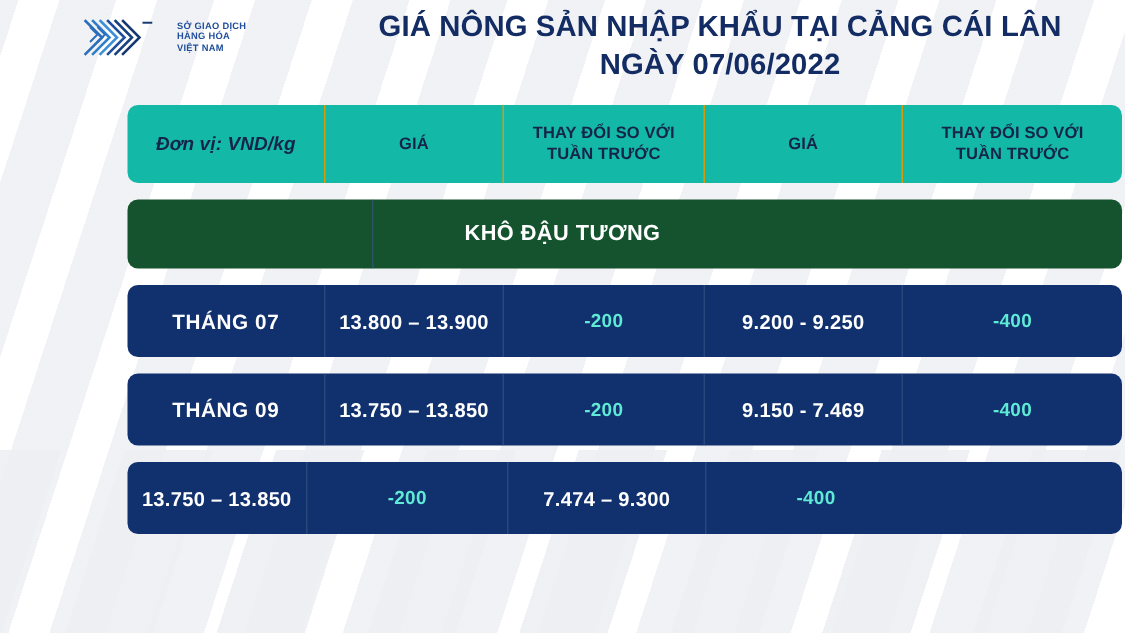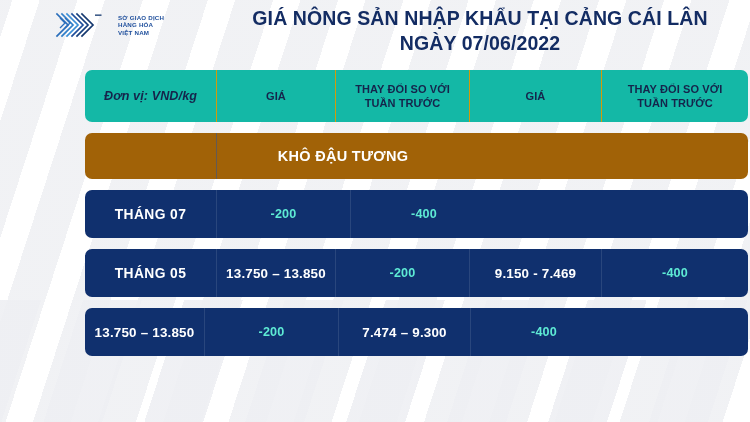--- a/index.html
+++ b/index.html
@@ -143,21 +143,22 @@
     font-style: italic;
     font-size: 12.6px;
   }
   .row-head .cell + .cell {
     border-left: 1.6px solid #d39b0a;
   }
 
   
   .row-cat {
     height: 46px;
-    background: #a16207;
+    background: #14532d;
+    padding-left: 32px;
   }
   .row-cat .cell {
     color: #ffffff;
     font-weight: bold;
     font-size: 14.5px;
     letter-spacing: 0.3px;
   }
   .row-cat .cell + .cell {
     border-left: 1.6px solid #3b55879c;
   }
@@ -259,26 +260,28 @@
       </div>
     </div>
 
     <div class="row row-cat">
       <div class="cell c0"></div>
       <div class="cell c-span2a">KHÔ ĐẬU TƯƠNG</div>
     </div>
 
     <div class="row row-data">
       <div class="cell c0 month">THÁNG 07</div>
+      <div class="cell c1">13.800 – 13.900</div>
       <div class="cell c2 change">-200</div>
+      <div class="cell c3">9.200 - 9.250</div>
       <div class="cell c4 change">-400</div>
     </div>
 
     <div class="row row-data">
-      <div class="cell c0 month">THÁNG 05</div>
+      <div class="cell c0 month">THÁNG 09</div>
       <div class="cell c1">13.750 – 13.850</div>
       <div class="cell c2 change">-200</div>
       <div class="cell c3">9.150 - 7.469</div>
       <div class="cell c4 change">-400</div>
     </div>
 
     <div class="row row-data">
       <div class="cell c1">13.750 – 13.850</div>
       <div class="cell c2 change">-200</div>
       <div class="cell c3">7.474 – 9.300</div>

